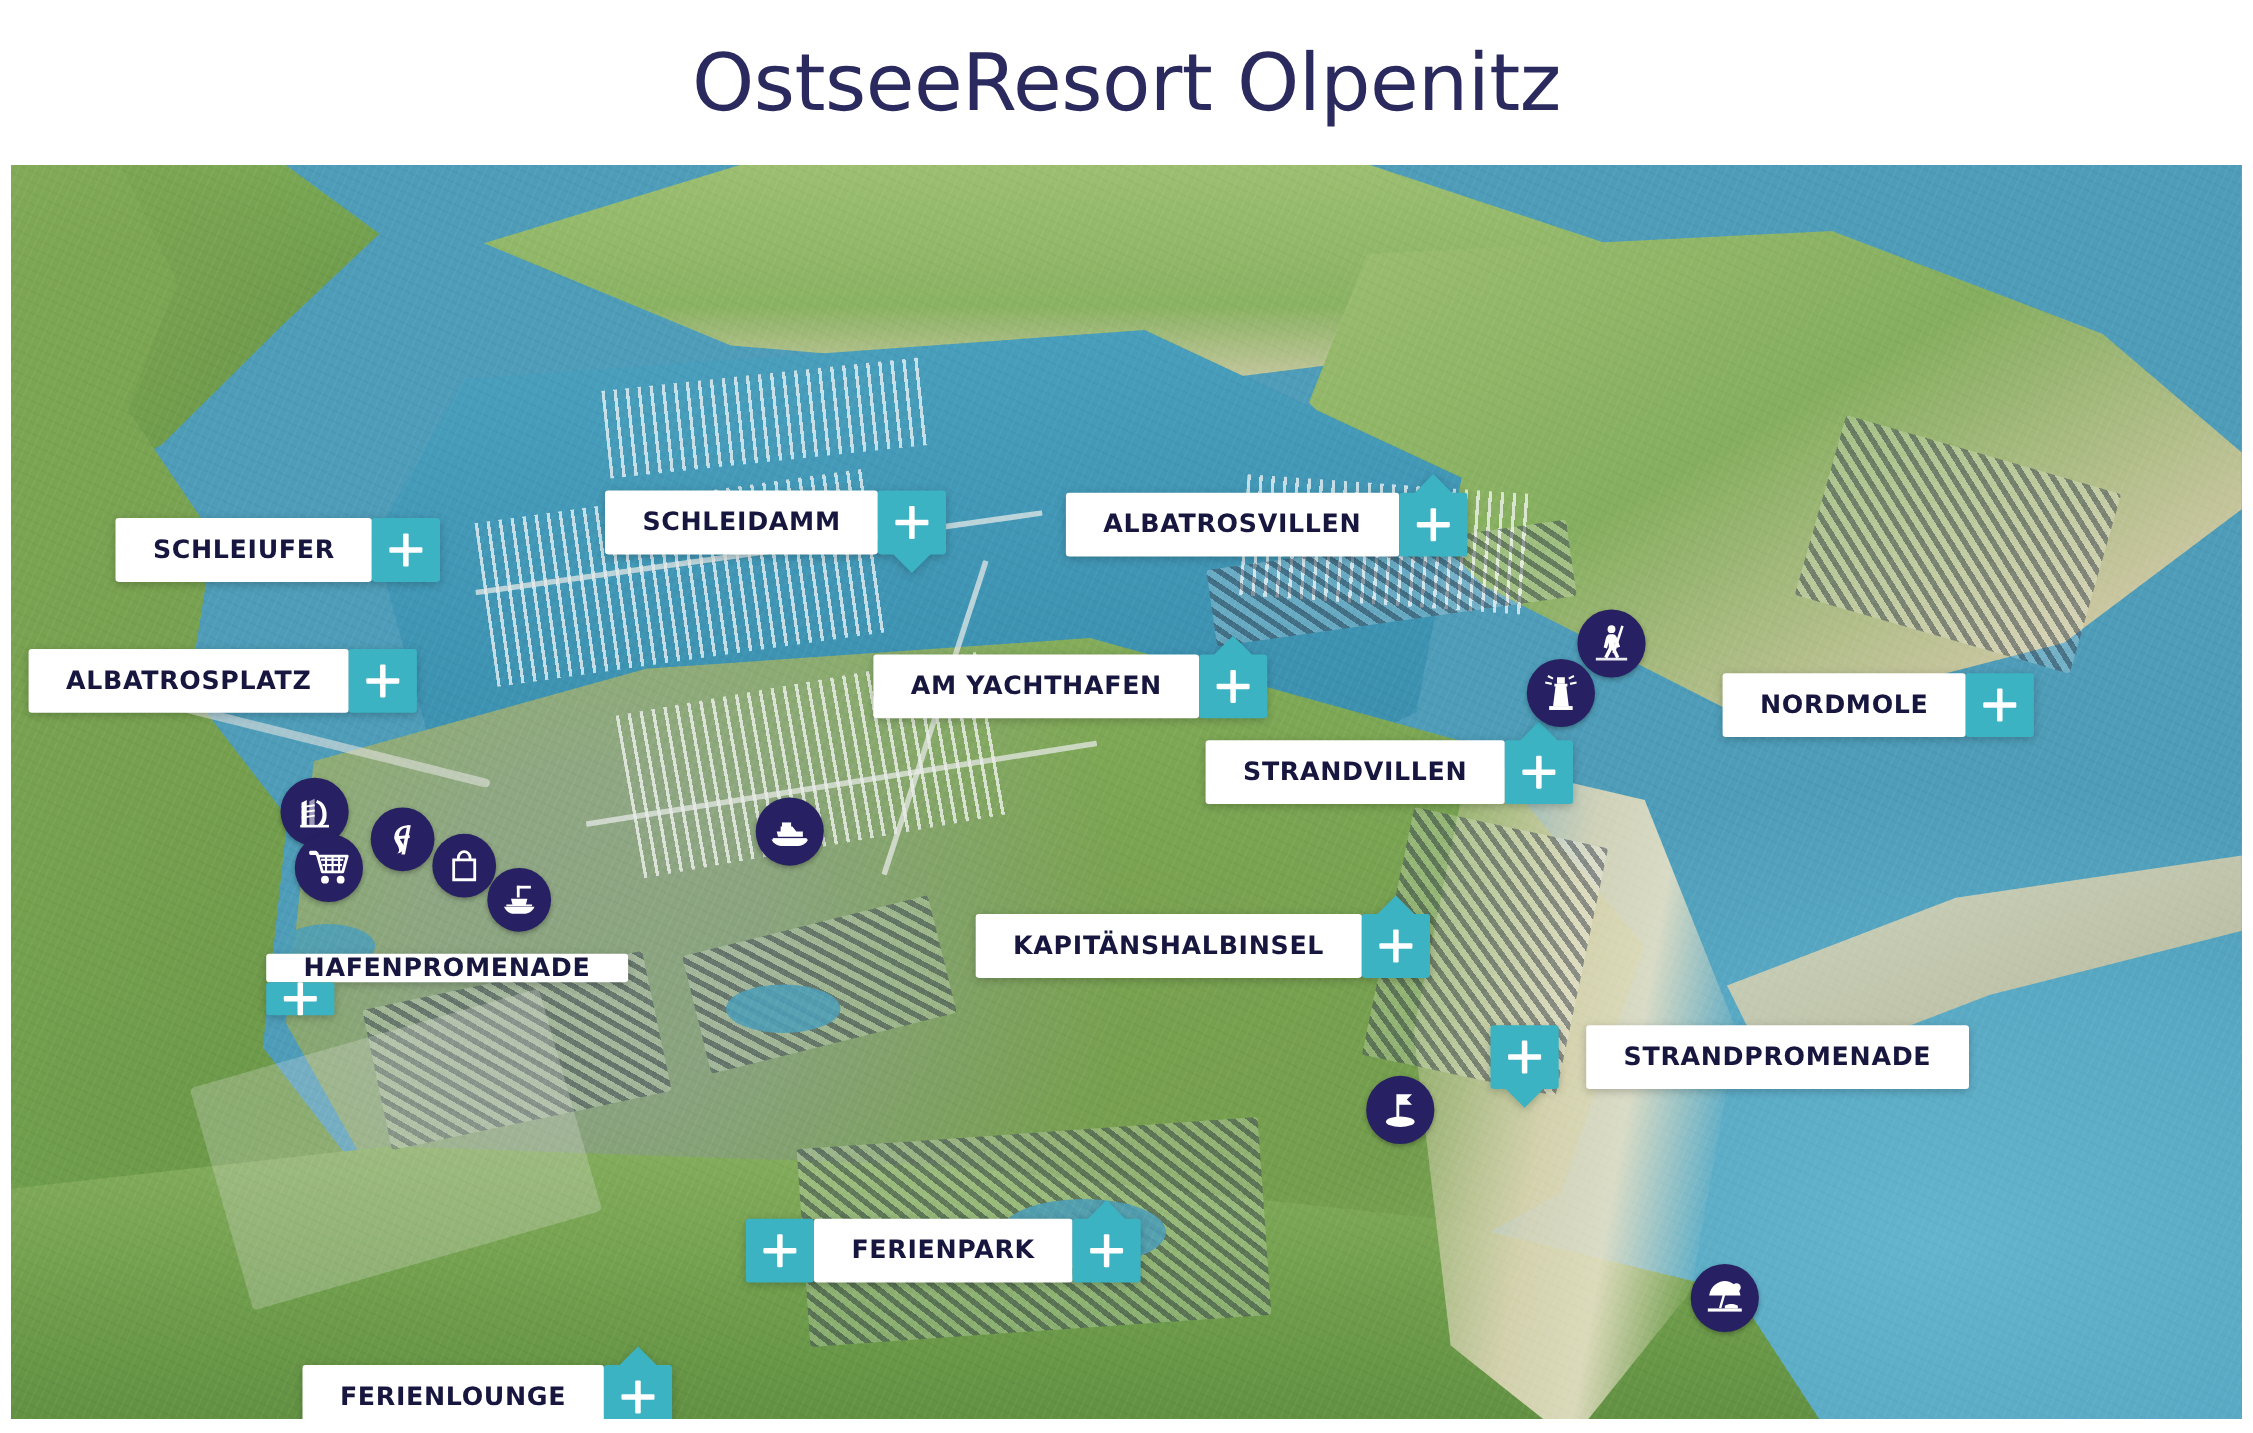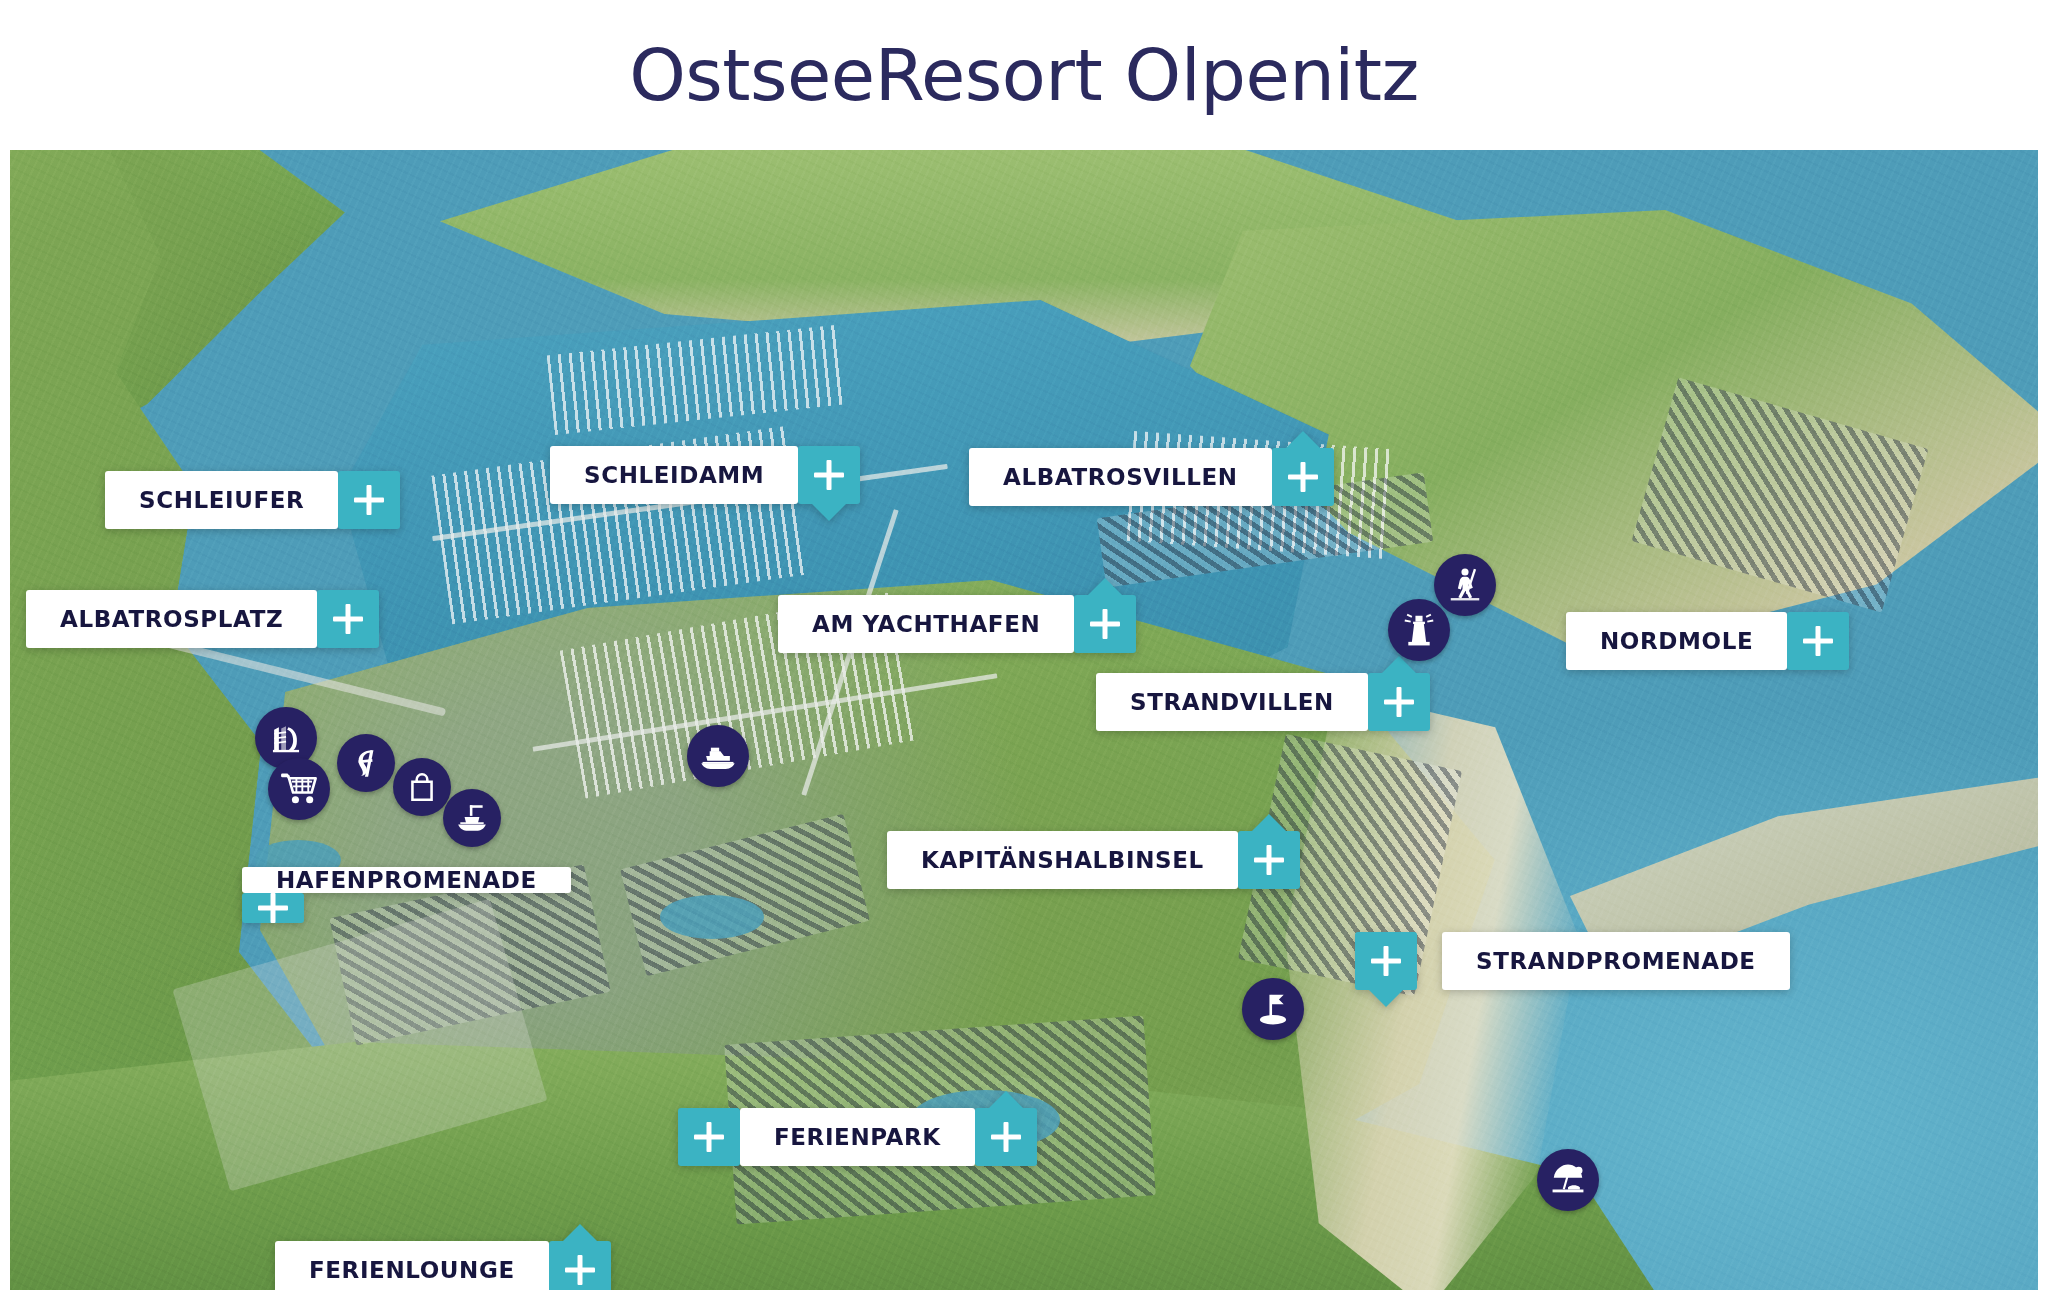--- a/index.html
+++ b/index.html
@@ -318,21 +318,21 @@
           <div class="hs-plus point-up">
             <span class="glyph"></span>
           </div>
         </div>
         <div class="hotspot" style="left: 16px; top: 440px;">
           <div class="hs-label">ALBATROSPLATZ</div>
           <div class="hs-plus">
             <span class="glyph"></span>
           </div>
         </div>
-        <div class="hotspot" style="left: 768px; top: 445px;">
+        <div class="hotspot" style="left: 784px; top: 445px;">
           <div class="hs-label">AM YACHTHAFEN</div>
           <div class="hs-plus point-up">
             <span class="glyph"></span>
           </div>
         </div>
         <div class="hotspot" style="left: 1556px; top: 462px; justify-content: center;">
           <div class="hs-label">NORDMOLE</div>
           <div class="hs-plus">
             <span class="glyph"></span>
           </div>

